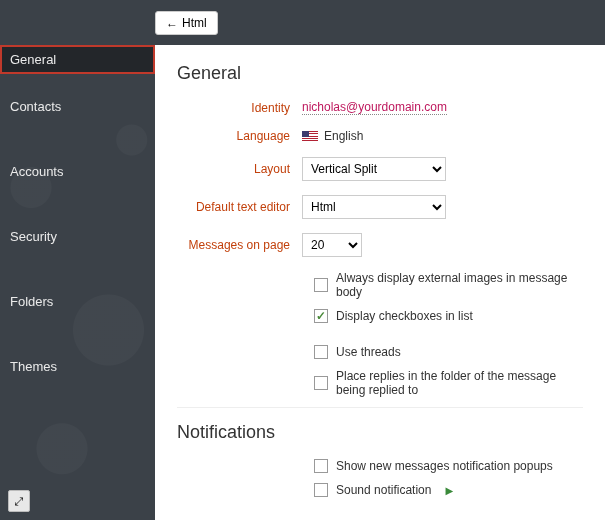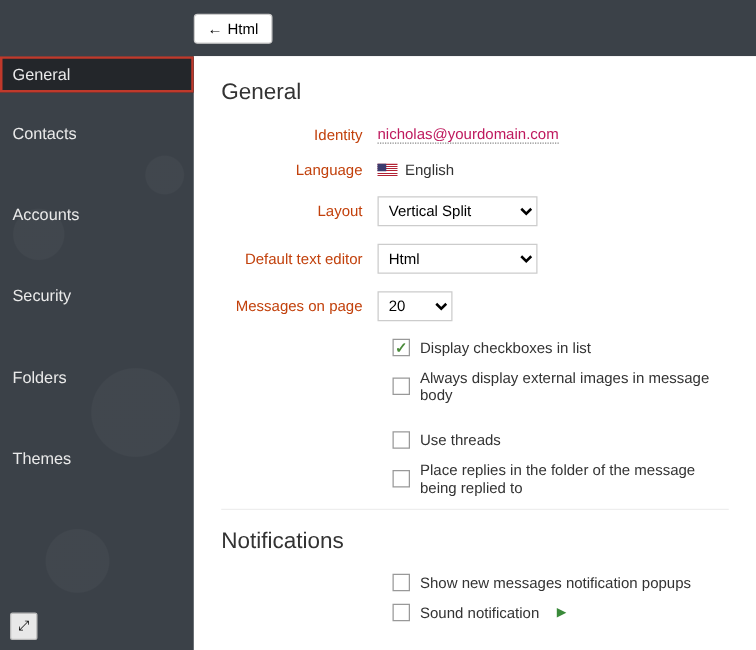--- a/index.html
+++ b/index.html
@@ -21,21 +21,21 @@
   .expand-btn { position: absolute; bottom: 8px; left: 8px; width: 22px; height: 22px; background: #e8e8e8; border: 1px solid #bbb; border-radius: 2px; display:flex; align-items:center; justify-content:center; cursor:pointer; z-index:2; }
   .content { flex: 1; background: #fff; padding: 18px 22px 10px 22px; overflow-y: auto; color: #333; }
   h2.section-title { font-size: 18px; font-weight: normal; color: #333; margin-bottom: 16px; }
   .form-row { display: flex; align-items: center; margin-bottom: 14px; }
   .form-row .lbl { width: 125px; text-align: right; padding-right: 12px; color: #c2410c; font-size: 12px; }
   .form-row .val { flex: 1; display:flex; align-items:center; gap:6px; }
   .identity-link { color: #be185d; text-decoration: none; border-bottom: 1px dotted #888; font-size: 12px; }
   .flag { width:16px; height:11px; display:inline-block; position:relative; background: linear-gradient(to bottom, #b22234 0 8%, #fff 8% 16%, #b22234 16% 24%, #fff 24% 32%, #b22234 32% 40%, #fff 40% 48%, #b22234 48% 56%, #fff 56% 64%, #b22234 64% 72%, #fff 72% 80%, #b22234 80% 88%, #fff 88% 100%); }
   .flag::before { content:""; position:absolute; top:0; left:0; width:7px; height:6px; background:#3c3b6e; }
   select { border: 1px solid #ccc; padding: 3px 4px; font-size: 12px; background:#fff; }
-  select.wide { width: 128px; }
+  select.wide { width: 144px; }
   select.narrow { width: 60px; }
   .check-row { display:flex; align-items:center; margin-bottom:10px; padding-left: 137px; gap:8px; }
   .checkbox { width:14px; height:14px; border:1px solid #999; background:#fff; display:inline-flex; align-items:center; justify-content:center; flex-shrink:0; }
   .checkbox.checked::after { content:"✓"; color:#4a8a3a; font-size:12px; line-height:1; font-weight:bold; }
   .check-row .clabel { font-size:12px; color:#333; }
   .gap { height: 12px; }
   hr.sep { border:none; border-top:1px solid #eee; margin: 8px 0 14px 0; }
   .play-icon { color:#3a8a3a; font-size:10px; margin-left:6px; }
 </style>
 </head>
@@ -102,26 +102,26 @@
     <div class="form-row">
       <div class="lbl">Messages on page</div>
       <div class="val">
         <select class="narrow">
           <option>20</option>
         </select>
       </div>
     </div>
 
     <div class="check-row">
+      <span class="checkbox"></span>
+      <span class="clabel">Always display external images in message body</span>
+    </div>
+    <div class="check-row">
       <span class="checkbox checked"></span>
       <span class="clabel">Display checkboxes in list</span>
-    </div>
-    <div class="check-row">
-      <span class="checkbox"></span>
-      <span class="clabel">Always display external images in message body</span>
     </div>
 
     <div class="gap"></div>
 
     <div class="check-row">
       <span class="checkbox"></span>
       <span class="clabel">Use threads</span>
     </div>
     <div class="check-row">
       <span class="checkbox"></span>

